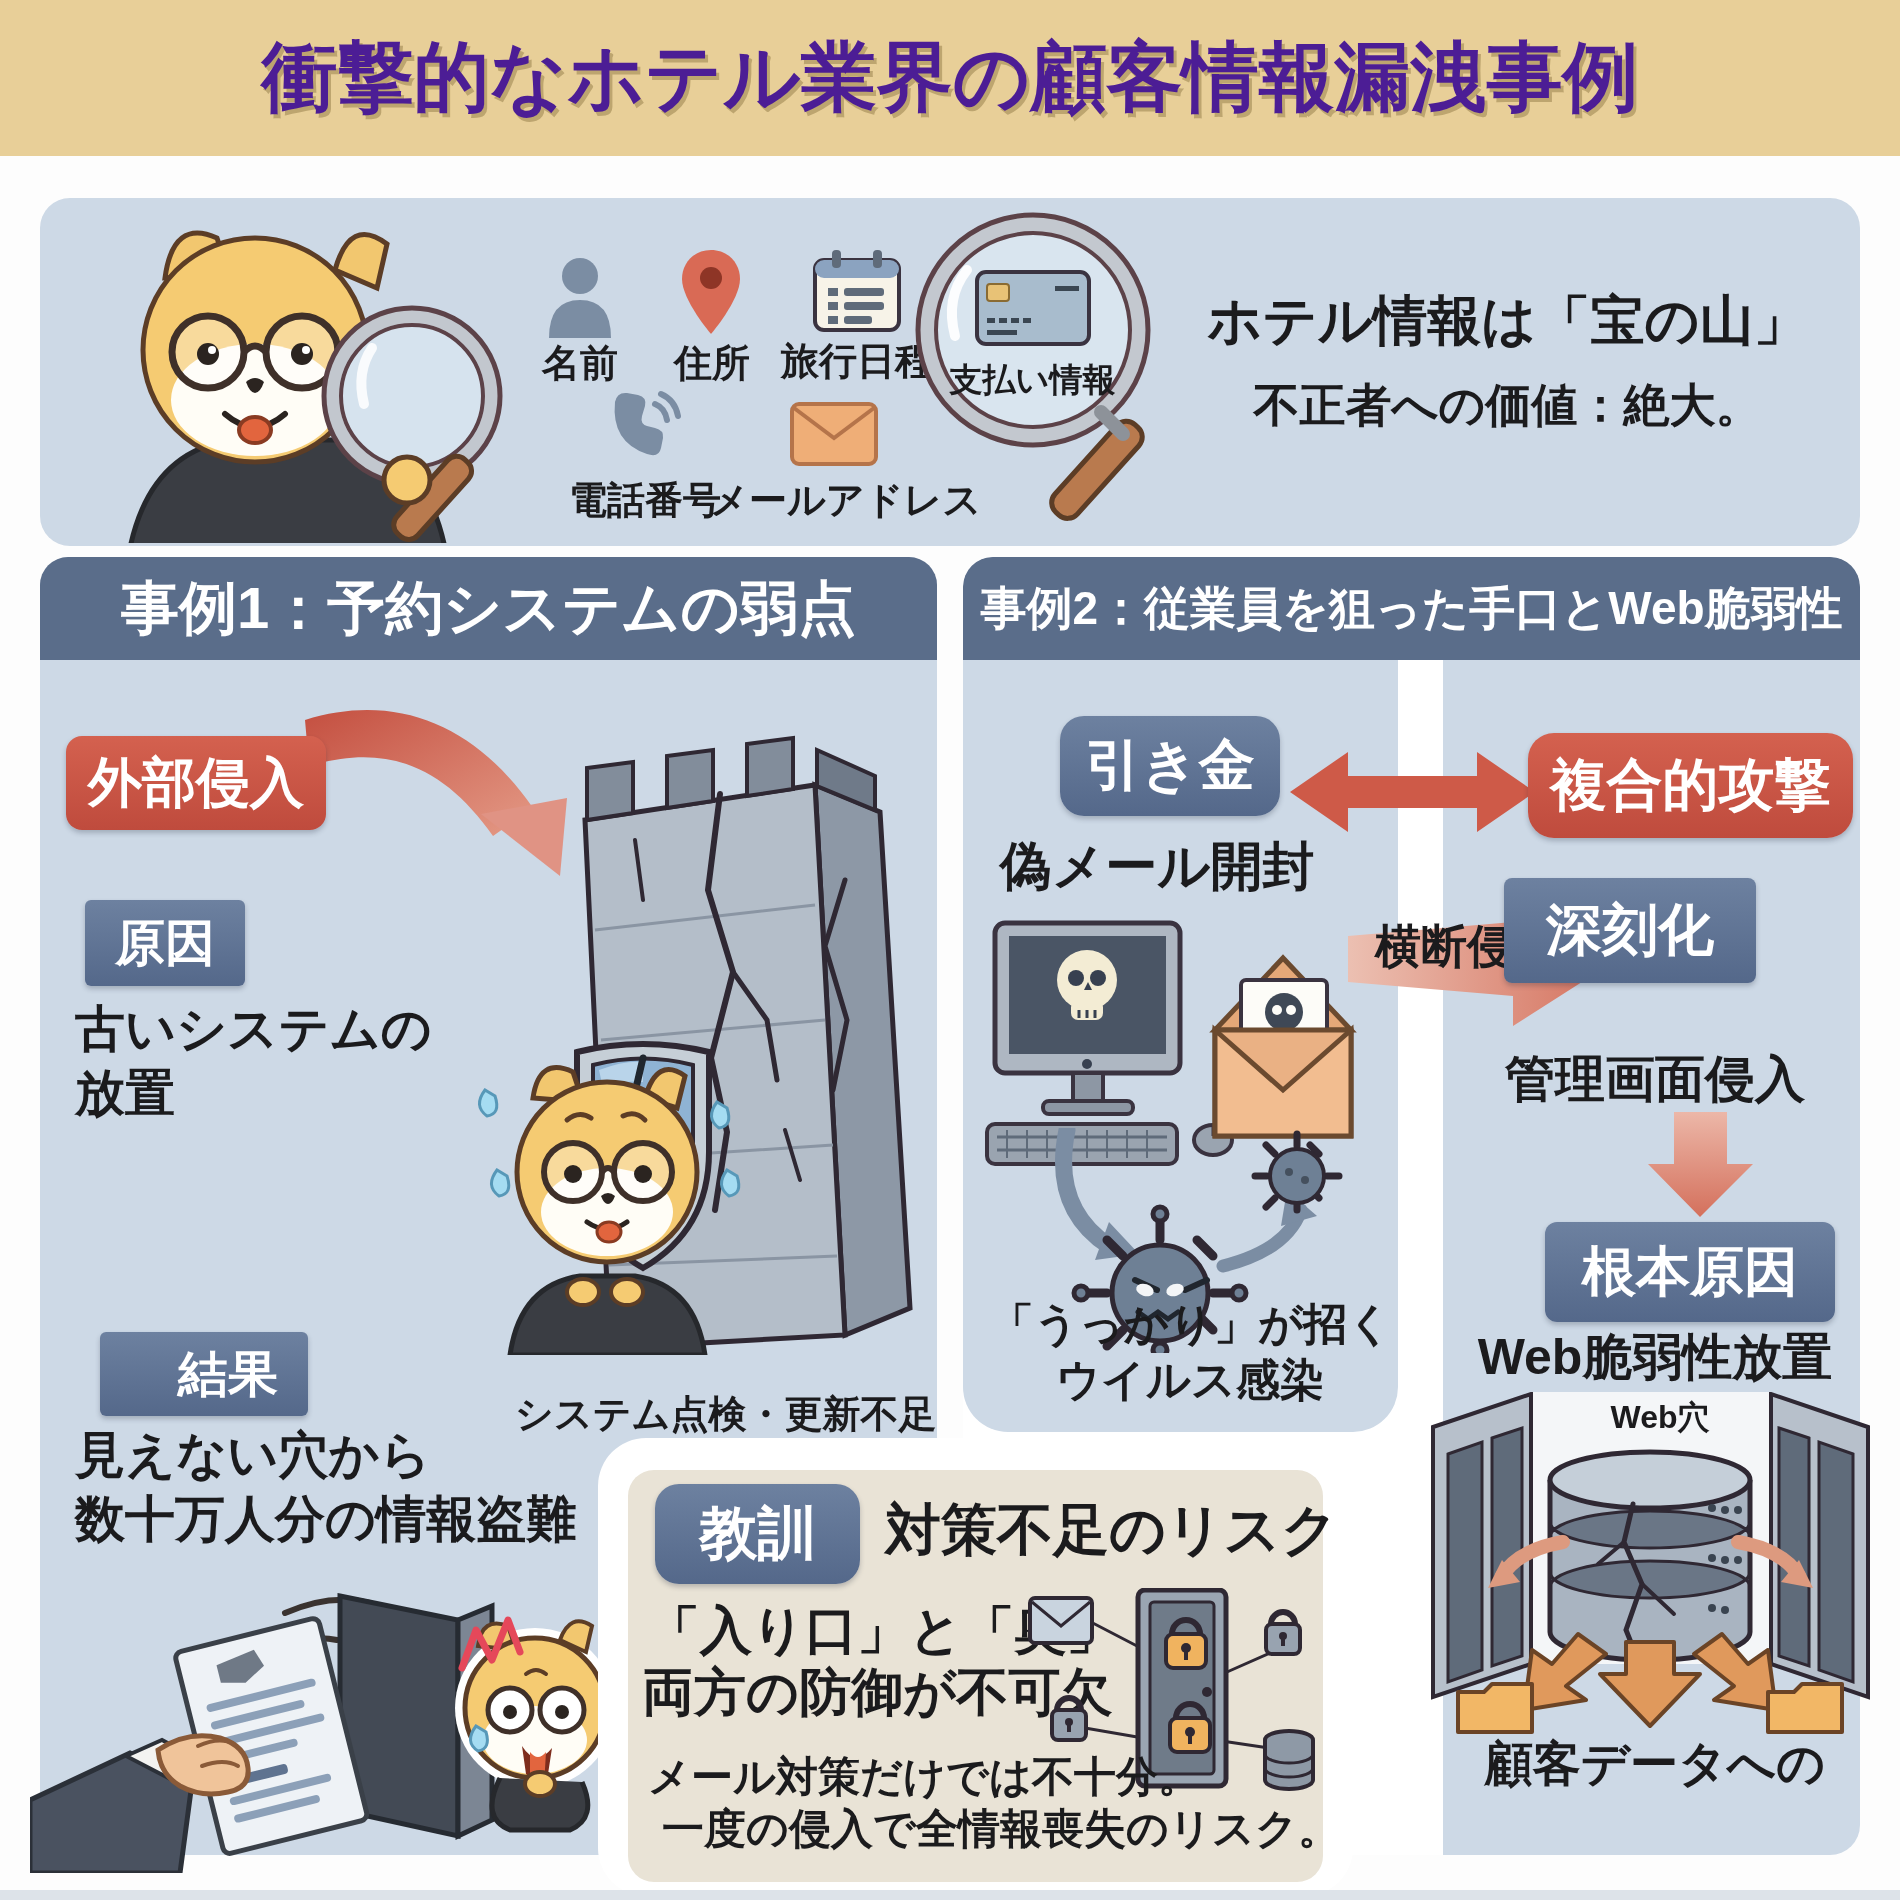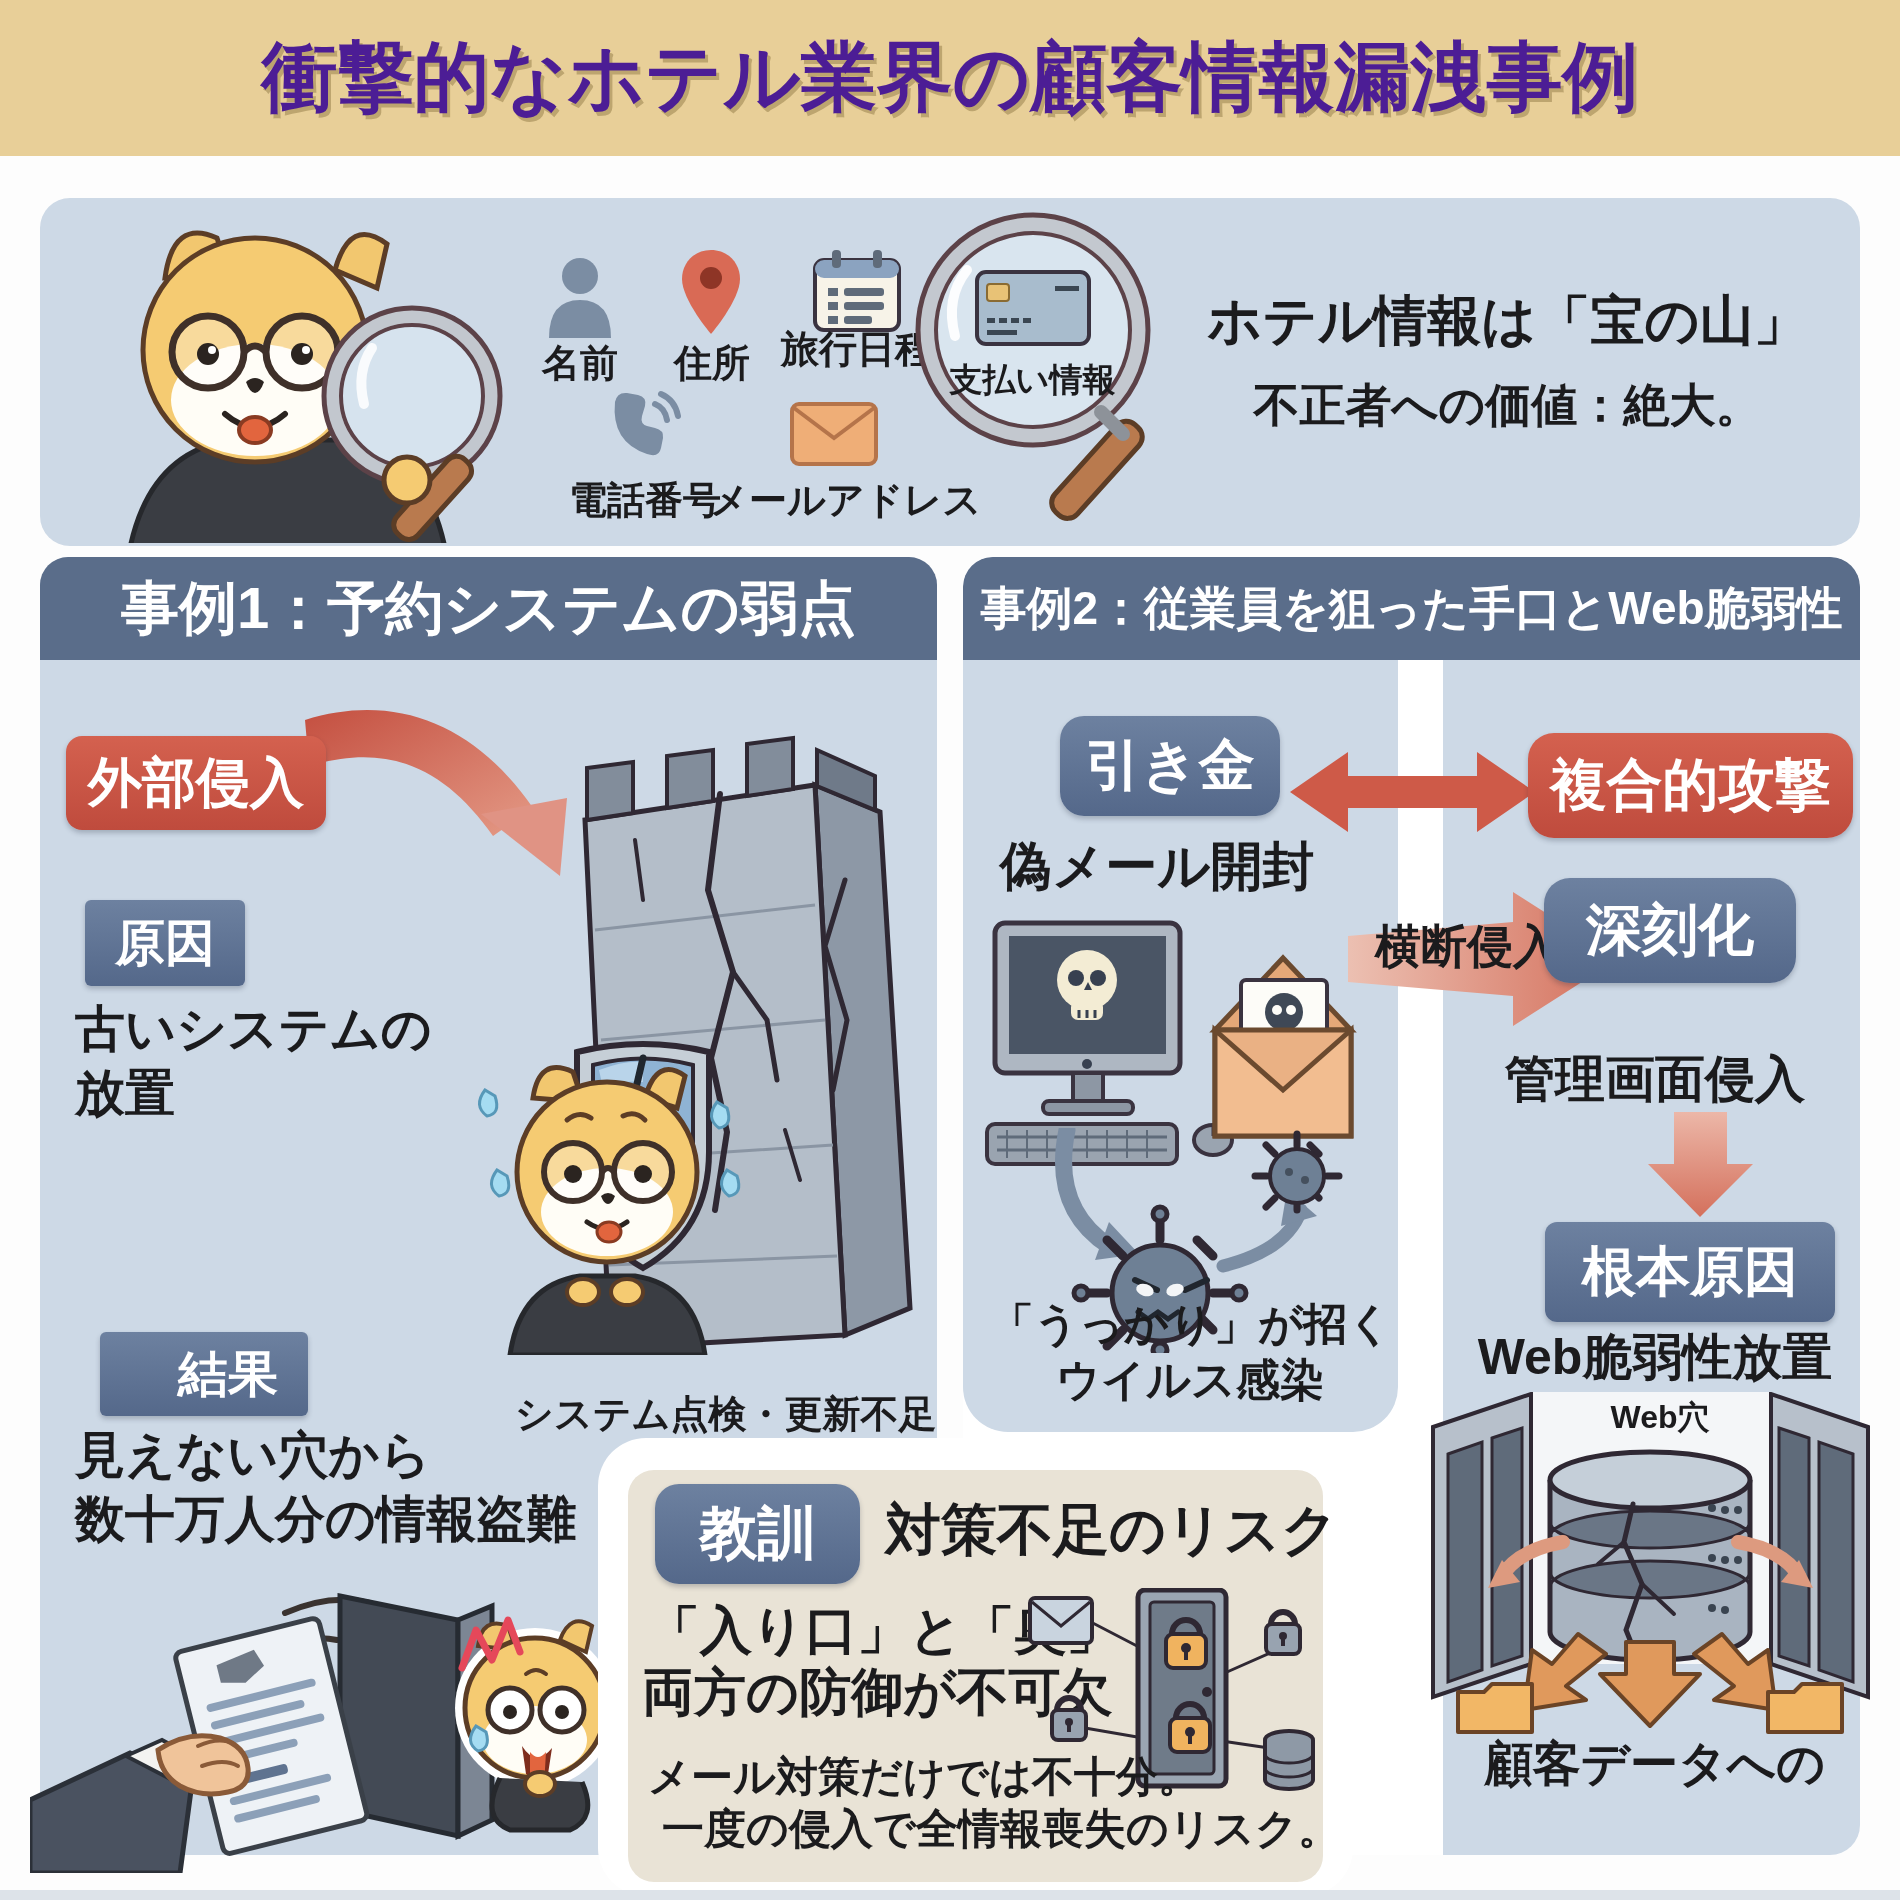--- a/index.html
+++ b/index.html
@@ -78,21 +78,21 @@
     <rect x="3" y="12" width="84" height="18" rx="9" fill="#8ba3c0"></rect>
     <rect x="20" y="2" width="9" height="18" rx="4" fill="#5f6b7a"></rect>
     <rect x="61" y="2" width="9" height="18" rx="4" fill="#5f6b7a"></rect>
     <rect x="16" y="40" width="10" height="8" fill="#5f6b7a"></rect>
       <rect x="32" y="40" width="40" height="8" rx="3" fill="#5f6b7a"></rect>
     <rect x="16" y="54" width="10" height="8" fill="#5f6b7a"></rect>
       <rect x="32" y="54" width="40" height="8" rx="3" fill="#5f6b7a"></rect>
     <rect x="16" y="68" width="10" height="8" fill="#5f6b7a"></rect>
       <rect x="32" y="68" width="28" height="8" rx="3" fill="#5f6b7a"></rect>
   </svg>
-  <div class="txt tc" style="left:767px;top:329px;width:180px;font-size:38px;">旅行日程</div>
+  <div class="txt tc" style="left:767px;top:341px;width:180px;font-size:38px;">旅行日程</div>
 
   <svg class="abs" style="left:603px;top:390px;" width="80" height="80" viewBox="0 0 80 80">
     <path d="M12 12 Q8 52 44 64 Q56 68 58 58 L60 48 Q61 40 52 38 L44 36 Q37 34 39 26 L42 16 Q44 7 35 5 L24 3 Q14 2 12 12 Z" fill="#7b8da3"></path>
     <path d="M52 14 Q62 18 64 30" fill="none" stroke="#7b8da3" stroke-width="6" stroke-linecap="round"></path>
     <path d="M58 4 Q72 10 75 26" fill="none" stroke="#7b8da3" stroke-width="6" stroke-linecap="round"></path>
   </svg>
   <div class="txt tc" style="left:550px;top:480px;width:190px;font-size:38px;">電話番号</div>
 
   <svg class="abs" style="left:790px;top:402px;" width="88" height="64" viewBox="0 0 88 64">
     <rect x="2" y="2" width="84" height="60" rx="7" fill="#efae77" stroke="#b5744a" stroke-width="4"></rect>
@@ -302,21 +302,21 @@
   <svg class="abs" style="left:1348px;top:884px;" width="270" height="150" viewBox="0 0 270 150">
     <defs>
       <linearGradient id="gSal1" x1="0" y1="0" x2="1" y2="0">
         <stop offset="0" stop-color="#ecc0b2"></stop>
           <stop offset="1" stop-color="#d4705c"></stop>
       </linearGradient>
     </defs>
     <polygon points="0,52 165,38 165,8 270,75 165,142 165,112 0,98" fill="url(#gSal1)"></polygon>
   </svg>
   <div class="txt tc" style="left:1362px;top:922px;width:210px;font-size:46px;">横断侵入</div>
-  <div class="badge slate" style="left:1544px;top:878px;width:252px;height:105px;font-size:56px;border-radius:26px;font-family:Liberation Serif, serif;">深刻化</div>
+  <div class="badge slate" style="left:1504px;top:878px;width:252px;height:105px;font-size:56px;border-radius:8px;font-family:Liberation Serif, serif;">深刻化</div>
 
   <div class="txt tc" style="left:1440px;top:1052px;width:430px;font-size:50px;">管理画面侵入</div>
 
   <svg class="abs" style="left:1648px;top:1112px;" width="105" height="105" viewBox="0 0 105 105">
     <defs>
       <linearGradient id="gSal2" x1="0" y1="0" x2="0" y2="1">
         <stop offset="0" stop-color="#ecb7a8"></stop>
           <stop offset="1" stop-color="#d4705c"></stop>
       </linearGradient>
     </defs>

